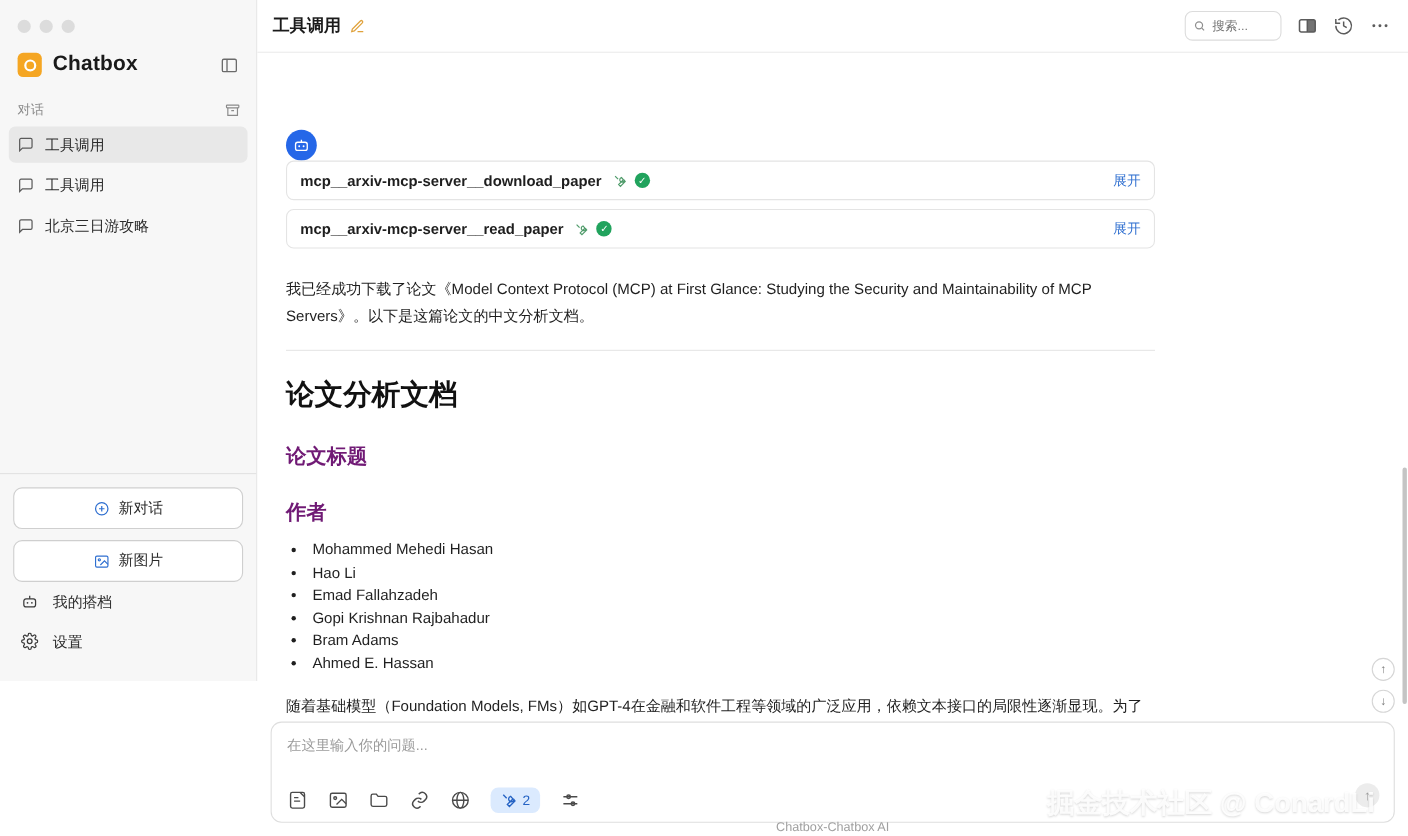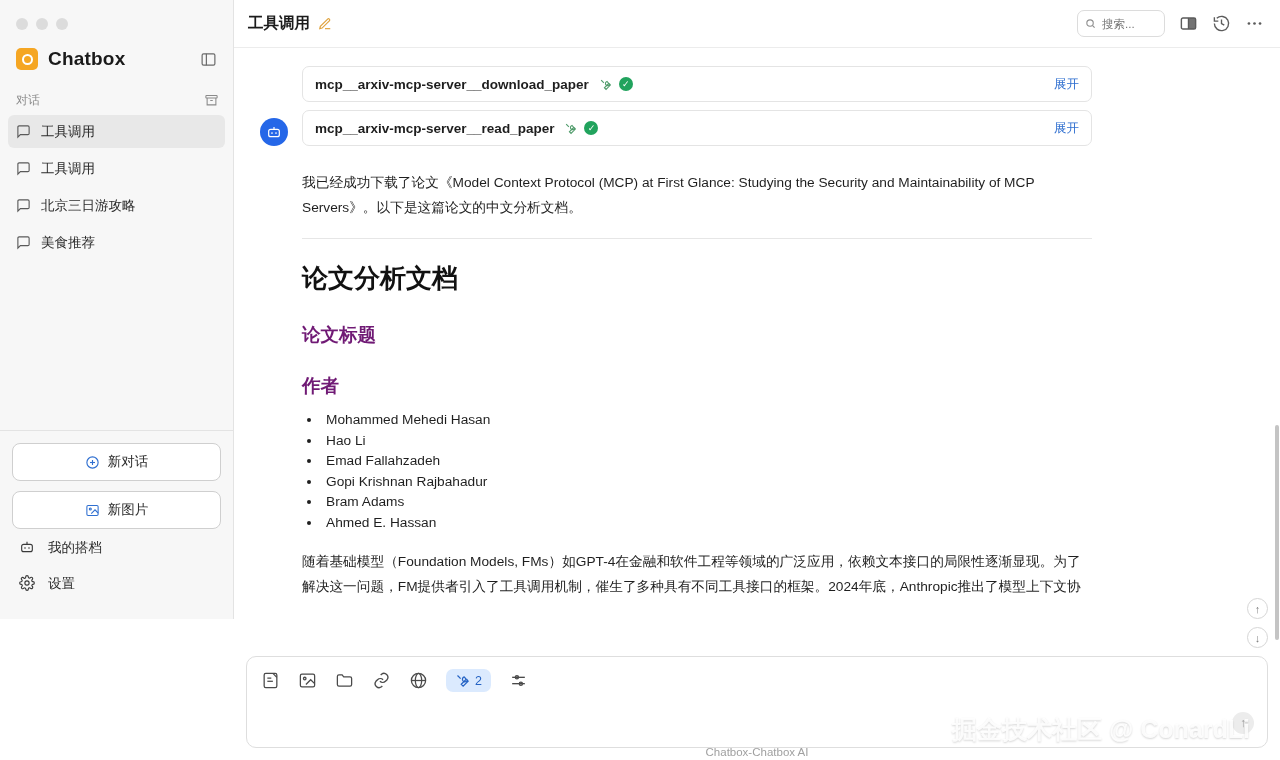--- a/index.html
+++ b/index.html
@@ -165,21 +165,21 @@
   }
   .top-icon { color: #5b5b5b; display: flex; cursor: pointer; }
 
   
   .conv {
     flex: 1;
     overflow: hidden;
     position: relative;
     padding: 18px 0 0 0;
   }
-  .msg-row { display: flex; padding: 0 22px 0 26px; }
+  .msg-row { display: flex; padding: 0 22px 0 26px; flex-direction: column; }
   .avatar {
     width: 28px; height: 28px; border-radius: 50%;
     background: #2567e8;
     display: flex; align-items: center; justify-content: center;
     flex-shrink: 0;
     margin-top: 52px;
     margin-right: 14px;
   }
   .msg-body { flex: 1; max-width: 790px; }
 
@@ -410,28 +410,20 @@
         </span>
         <span>工具调用</span>
       </div>
       <div class="chat-item">
         <span class="ci-icon">
           <svg width="15" height="15" viewBox="0 0 24 24" fill="none" stroke="currentColor" stroke-width="1.8">
               <path d="M21 15a2 2 0 0 1-2 2H7l-4 4V5a2 2 0 0 1 2-2h14a2 2 0 0 1 2 2z"></path>
             </svg>
         </span>
         <span>北京三日游攻略</span>
-      </div>
-      <div class="chat-item">
-        <span class="ci-icon">
-          <svg width="15" height="15" viewBox="0 0 24 24" fill="none" stroke="currentColor" stroke-width="1.8">
-              <path d="M21 15a2 2 0 0 1-2 2H7l-4 4V5a2 2 0 0 1 2-2h14a2 2 0 0 1 2 2z"></path>
-            </svg>
-        </span>
-        <span>美食推荐</span>
       </div>
     </div>
 
     <div class="sidebar-spacer"></div>
 
     <div class="sidebar-bottom">
       <div class="big-btn">
         <span>
           <svg width="15" height="15" viewBox="0 0 24 24" fill="none" stroke="#2f6fd0" stroke-width="1.8">
               <circle cx="12" cy="12" r="9"></circle>
@@ -587,20 +579,21 @@
       <div class="float-btns">
         <div class="float-btn">↑</div>
         <div class="float-btn">↓</div>
       </div>
     </div>
 
     <div class="main-right-scroll"></div>
 
     <div class="composer-wrap">
       <div class="composer">
+        <div class="composer-input">在这里输入你的问题...</div>
         <div class="composer-tools">
           <span class="ctool">
             <svg width="19" height="19" viewBox="0 0 24 24" fill="none" stroke="currentColor" stroke-width="1.6">
                 <rect x="4" y="3" width="16" height="18" rx="2"></rect>
                 <path d="M15 3l5 5"></path>
                 <line x1="8" y1="9" x2="13" y2="9"></line>
                 <line x1="8" y1="13" x2="15" y2="13"></line>
               </svg>
           </span>
           <span class="ctool">

